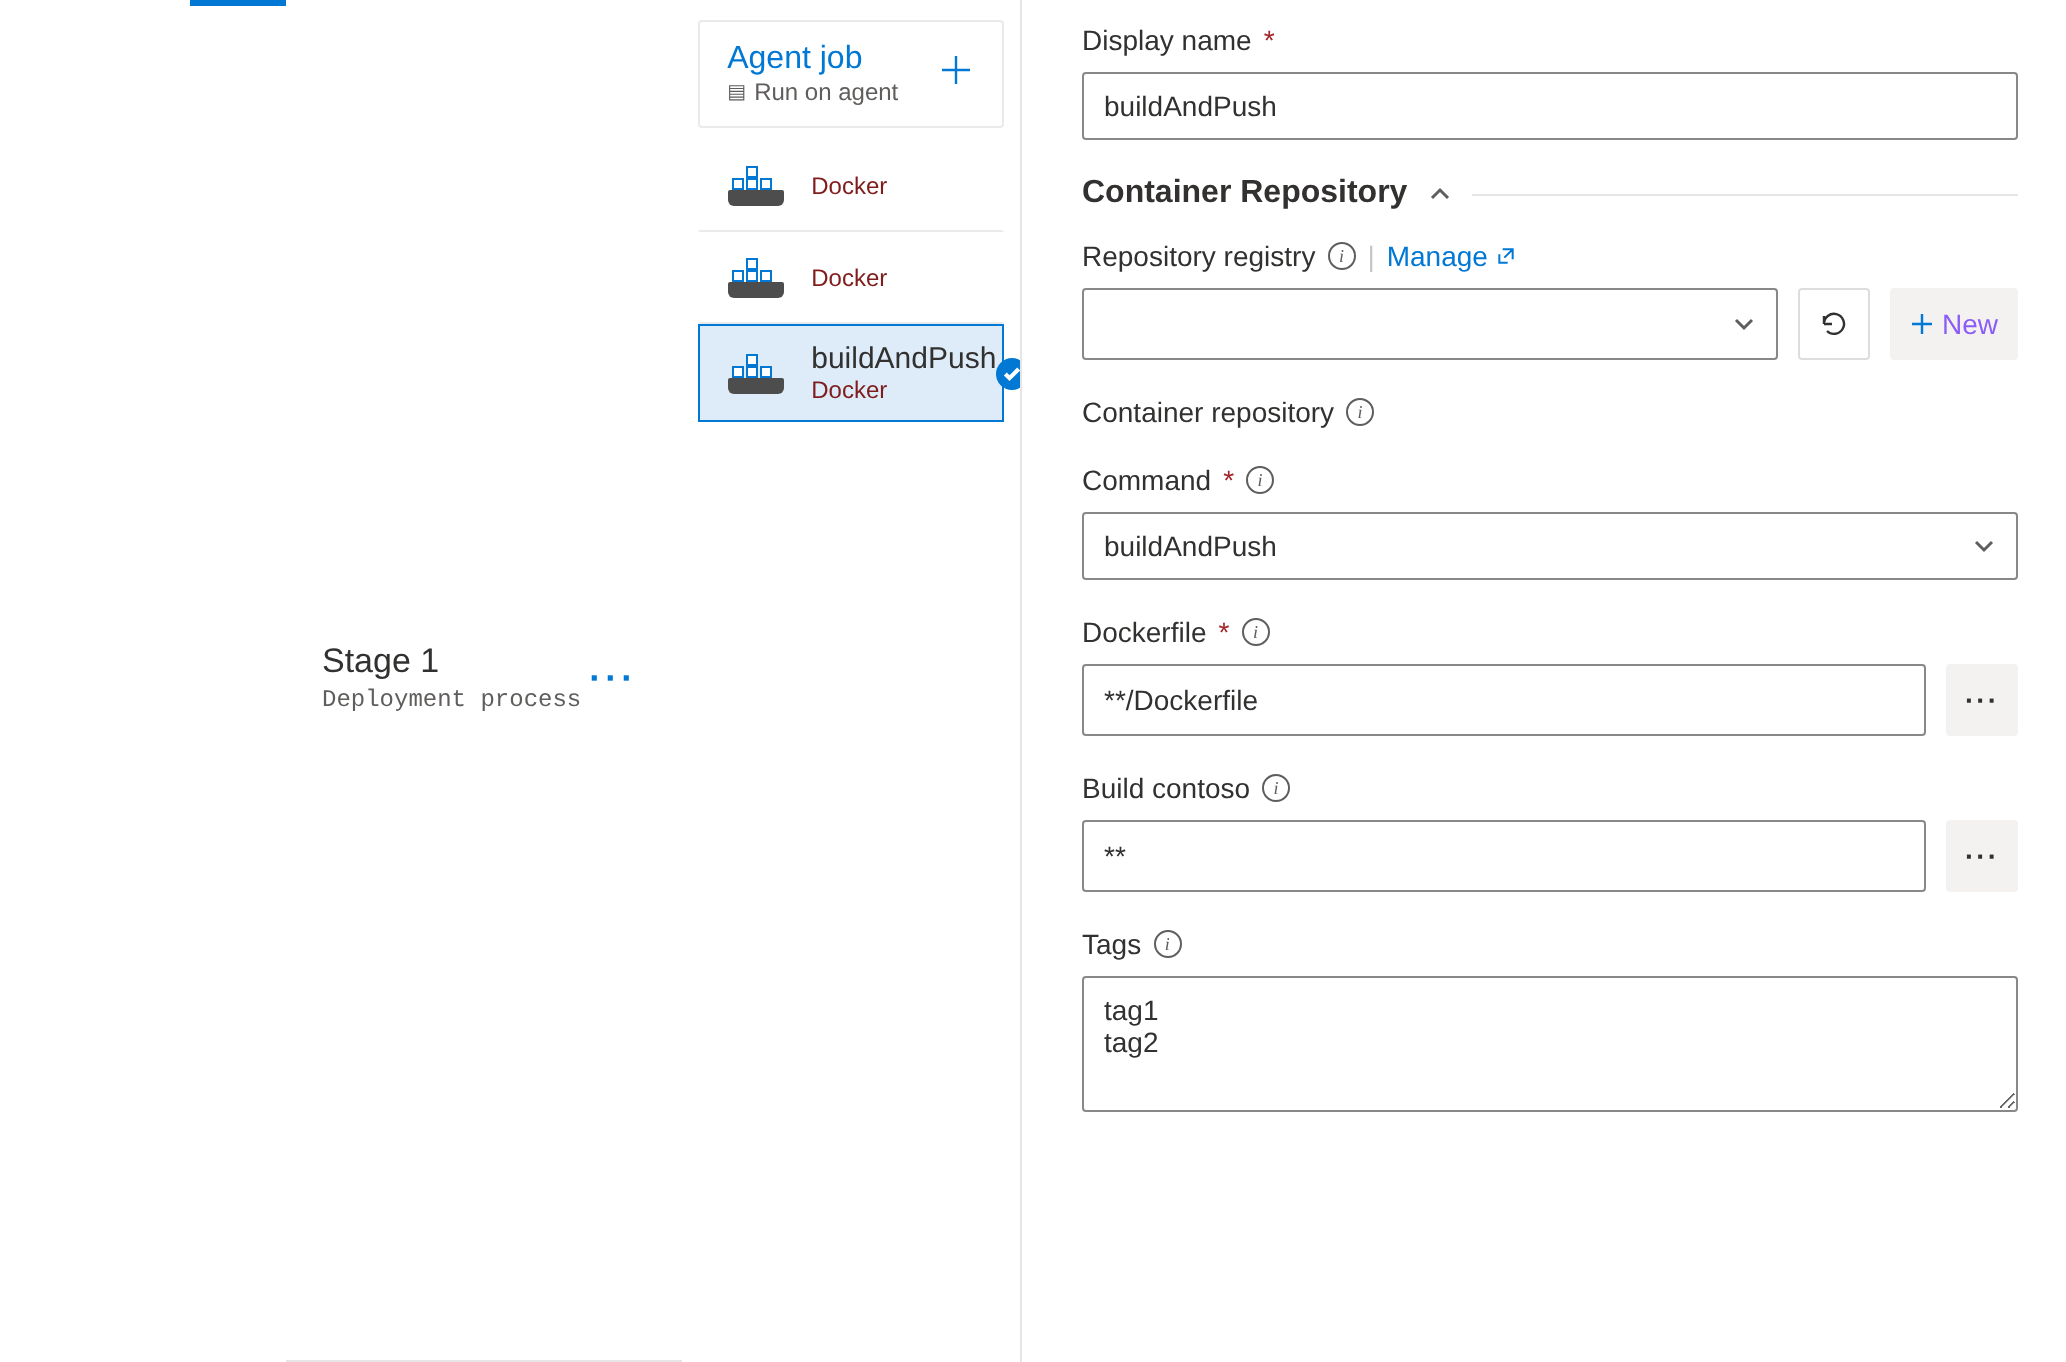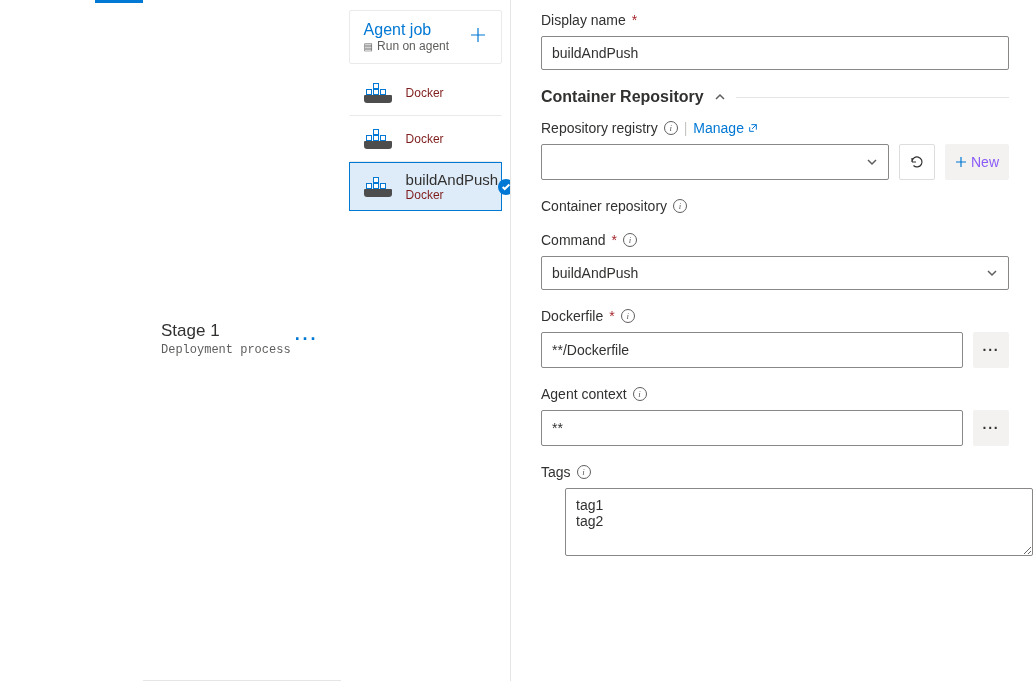--- a/index.html
+++ b/index.html
@@ -49,21 +49,21 @@
   .right-panel { flex:1; padding: 12px 24px 24px 30px; overflow-y:auto; }
   .form-row { margin-bottom: 18px; }
   .form-label { font-size: 14px; color:#323130; display:flex; align-items:center; gap:6px; margin-bottom: 8px; }
   .req { color:#a4262c; }
   .info-icon { width:14px; height:14px; border:1px solid #605e5c; border-radius:50%; display:inline-flex; align-items:center; justify-content:center; font-size:9px; color:#605e5c; font-style:italic; font-family: Georgia, serif; cursor: help; }
   .sep { color:#c8c6c4; }
   .link { color:#0078d4; text-decoration:none; display:inline-flex; align-items:center; gap:4px; }
   .ext-icon { width:10px; height:10px; }
 
   input[type=text], textarea, select, .select-box { width:100%; border:1px solid #8a8886; padding:8px 10px; font-size:14px; font-family:inherit; background:#fff; color:#323130; border-radius:2px; }
-  textarea { resize: vertical; min-height: 68px; margin-left: 24px; }
+  textarea { resize: vertical; min-height: 68px; }
   .select-box { display:flex; align-items:center; justify-content:space-between; cursor:pointer; }
   .chevron-down { width:12px; height:12px; }
   .chevron-down path, .chevron-up path { stroke:#605e5c; fill:none; stroke-width:1.5; }
 
   .section-header { display:flex; align-items:center; gap:10px; font-size:16px; font-weight:600; margin: 8px 0 14px 0; cursor:pointer; }
   .section-header .line { flex:1; height:1px; background:#e5e5e5; }
 
   .input-row { display:flex; align-items:stretch; gap:10px; }
   .input-row > *:first-child { flex:1; }
   .icon-btn { width:36px; height:36px; border:1px solid #ddd; background:#fff; display:flex; align-items:center; justify-content:center; cursor:pointer; border-radius:2px; }
@@ -250,21 +250,21 @@
       <span class="info-icon">i</span>
     </div>
     <div class="input-row">
       <input type="text" value="**/Dockerfile" style="">
       <div class="ellipsis-btn">···</div>
     </div>
   </div>
 
   <div class="form-row">
     <div class="form-label">
-      <span>Agent context</span>
+      <span>Build contoso</span>
       <span class="info-icon">i</span>
     </div>
     <div class="input-row">
       <input type="text" value="**" style="">
       <div class="ellipsis-btn">···</div>
     </div>
   </div>
 
   <div class="form-row">
     <div class="form-label">

